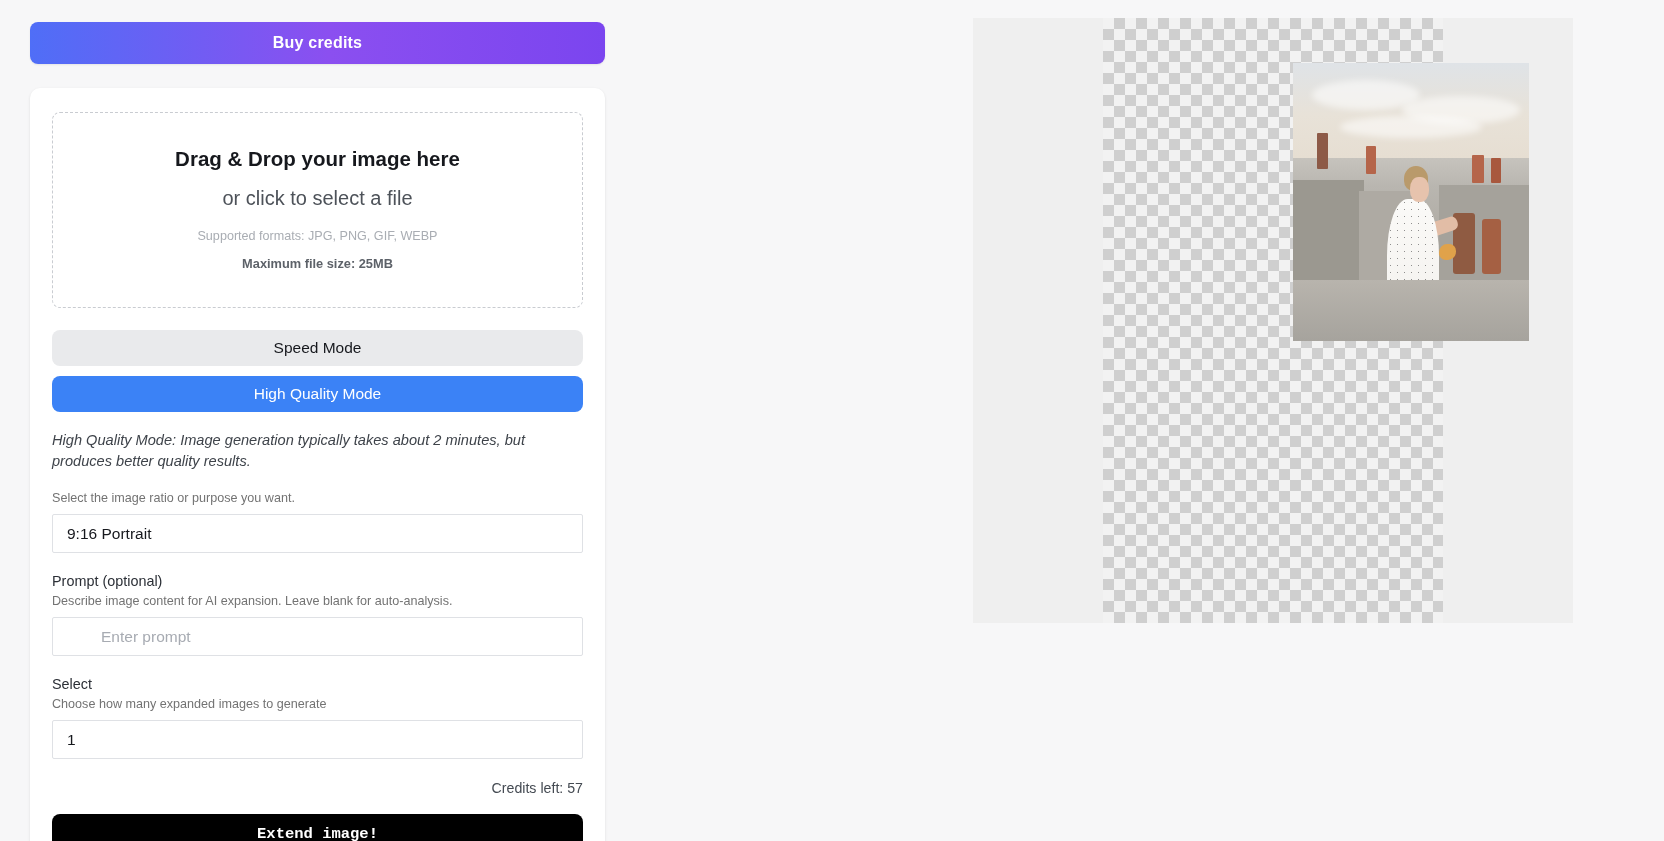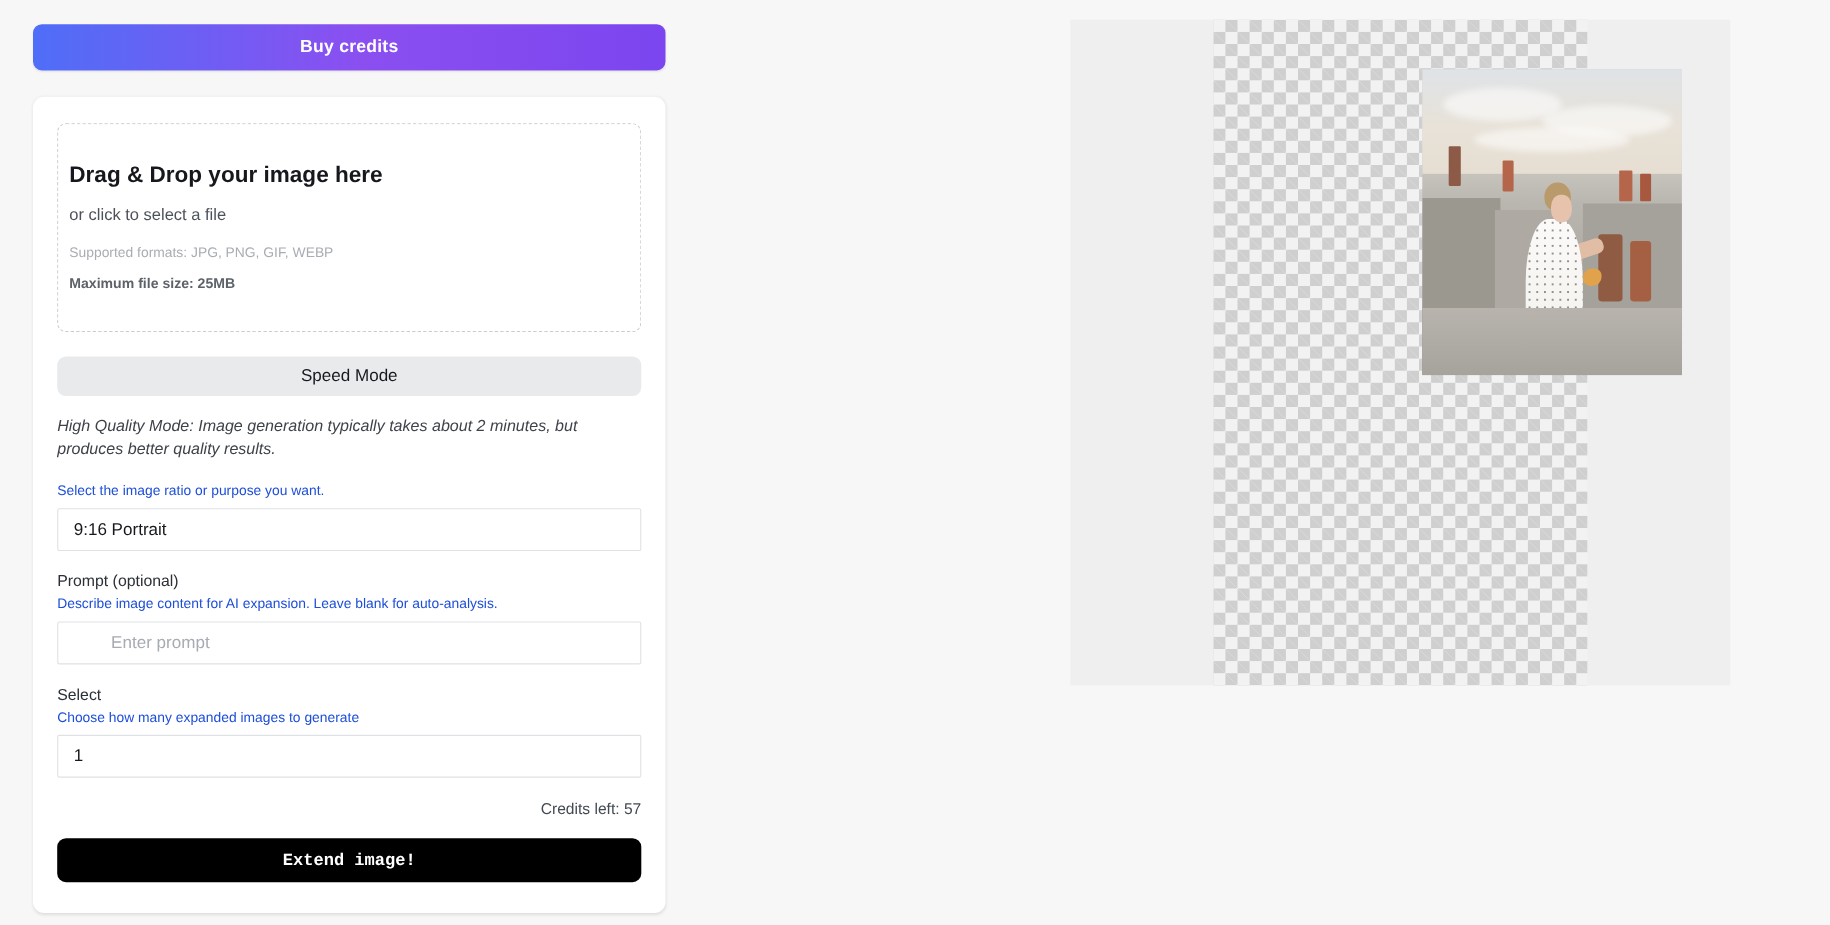--- a/index.html
+++ b/index.html
@@ -38,23 +38,24 @@
     background: #ffffff;
     border-radius: 10px;
     box-shadow: 0 1px 3px rgba(0,0,0,.10);
     padding: 24px 22px 28px 22px;
   }
 
   .dropzone {
     border: 1px dashed #c9ccd1;
     border-radius: 8px;
     padding: 34px 10px 36px 10px;
+    text-align: center;
   }
   .dz-title { font-size: 20.5px; font-weight: bold; color: #16181d; }
-  .dz-sub   { font-size: 15px; color: #4d5259; margin-top: 16px; }
+  .dz-sub   { font-size: 20px; color: #4d5259; margin-top: 16px; }
   .dz-formats { font-size: 12.6px; color: #a9adb3; margin-top: 19px; }
   .dz-max   { font-size: 12.8px; color: #5d6269; font-weight: bold; margin-top: 13px; }
 
   .mode-row { display: flex; gap: 10px; margin-top: 22px; flex-direction: column; }
   .mode-btn {
     border: none; border-radius: 8px;
     padding: 9px 16px;
     font-size: 15.5px;
     cursor: pointer;
     font-family: "Liberation Sans", sans-serif;
@@ -66,21 +67,21 @@
     margin-top: 18px;
     font-size: 14.6px;
     font-style: italic;
     color: #3e434a;
     line-height: 1.42;
     max-width: 500px;
   }
 
   .field { margin-top: 20px; }
   .field-label { font-size: 14.4px; color: #2b2f36; }
-  .field-hint  { font-size: 12.6px; color: #1d4ed8; margin-top: 5px; }
+  .field-hint  { font-size: 12.6px; color: #737373; margin-top: 5px; }
   .control {
     margin-top: 9px;
     width: 100%;
     height: 39px;
     border: 1px solid #dfe1e5;
     border-radius: 2px;
     background: #ffffff;
     font-size: 15.5px;
     color: #16181d;
     padding: 0 14px;
@@ -209,20 +210,21 @@
 
       <div class="dropzone">
         <div class="dz-title">Drag &amp; Drop your image here</div>
         <div class="dz-sub">or click to select a file</div>
         <div class="dz-formats">Supported formats: JPG, PNG, GIF, WEBP</div>
         <div class="dz-max">Maximum file size: 25MB</div>
       </div>
 
       <div class="mode-row">
         <button class="mode-btn inactive">Speed Mode</button>
+        <button class="mode-btn active">High Quality Mode</button>
       </div>
 
       <div class="mode-desc">High Quality Mode: Image generation typically takes about 2 minutes, but produces better quality results.</div>
 
       <div class="field">
         <div class="field-hint">Select the image ratio or purpose you want.</div>
         <div class="control">9:16 Portrait</div>
       </div>
 
       <div class="field">

